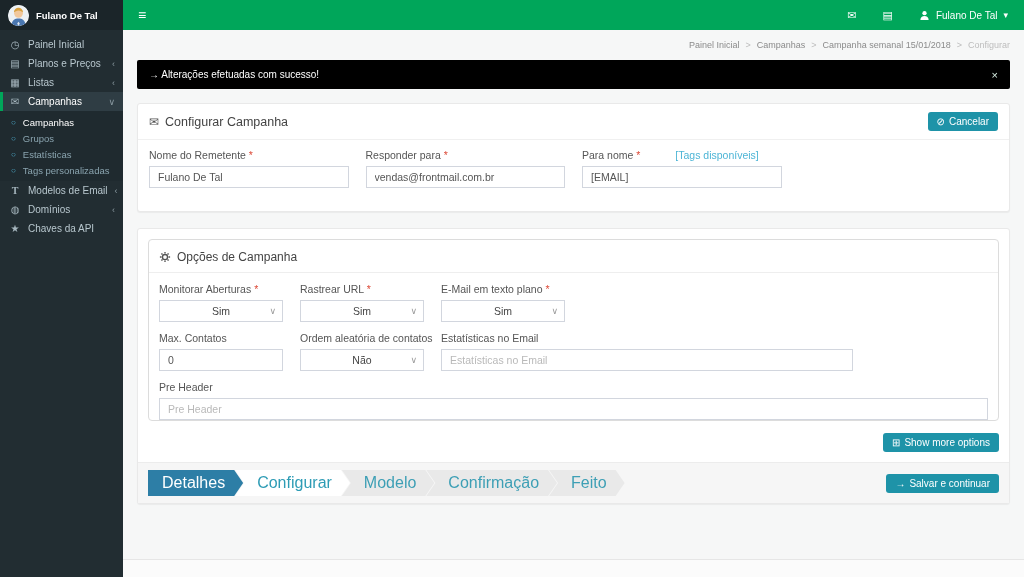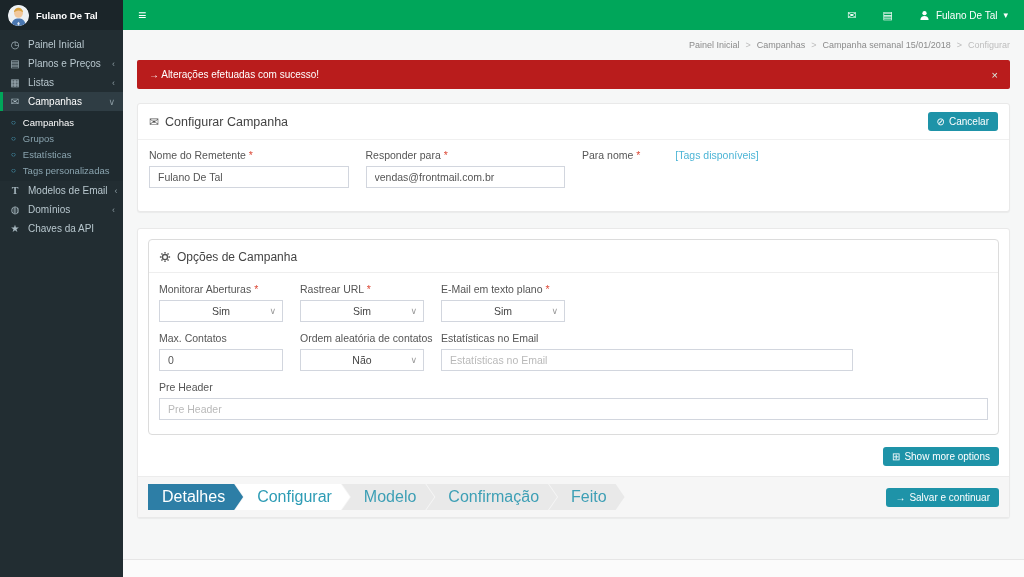--- a/index.html
+++ b/index.html
@@ -35,42 +35,42 @@
   .nav-ic { font-size:11px; cursor:pointer; }
   .nav-user { display:flex; align-items:center; gap:6px; font-size:10px; cursor:pointer; }
   .nav-user .caret { font-size:9px; }
   
   .content { flex:1; padding:0 14px; overflow:hidden; }
   .breadcrumb { height:30px; display:flex; justify-content:flex-end; align-items:center; gap:6px;
                 font-size:9px; color:#8b8b8b; }
   .breadcrumb .sep { color:#bcbcbc; }
   .breadcrumb .crumb { cursor:pointer; }
   .breadcrumb .last { color:#bdbdbd; cursor:default; }
-  .alert { background:#b91c1c; color:#fff; font-size:10px; height:29px; display:flex; align-items:center;
+  .alert { background:#000000; color:#fff; font-size:10px; height:29px; display:flex; align-items:center;
            padding:0 12px; border-radius:2px; margin-bottom:14px; }
   .alert .close { margin-left:auto; cursor:pointer; font-size:11px; color:#d9efe4; }
   .box { background:#fff; border:1px solid #e9e9e9; border-radius:3px; box-shadow:0 1px 1px rgba(0,0,0,.05); }
   .box1 { margin-bottom:16px; }
   .box1-head { display:flex; align-items:center; justify-content:space-between; padding:8px 11px; }
   .box-title { font-size:12.5px; color:#444; display:flex; align-items:center; gap:6px; }
   .box-title .ti { font-size:12px; color:#555; }
   .btn { background:#1e93a8; color:#fff; border:none; border-radius:3px; font-size:10px; padding:4px 9px;
          cursor:pointer; display:inline-flex; align-items:center; gap:4px; font-family:inherit; }
   .btn .bi { font-size:10px; }
   .box1-body { border-top:1px solid #f0f0f0; padding:9px 11px 14px; }
   .grid4 { display:grid; grid-template-columns:repeat(4,1fr); gap:17px; margin-bottom:9px; }
   .flabel { display:block; font-size:10.5px; color:#555; margin-bottom:5px; white-space:nowrap; }
   .req { color:#dd4b39; }
   .tlink { color:#4db5d6; cursor:pointer;margin-left:32px; }
   input.txt { width:100%; height:22px; border:1px solid #d2d6de; padding:0 8px; font-size:10.5px;
               color:#555; font-family:inherit; background:#fff; border-radius:0; }
   input.txt::placeholder { color:#b9b9b9; }
   
   .box2-inner { padding:10px 10px 0; }
-  .panel { border:1px solid #dcdcdc; border-radius:4px; background:#fff; padding-bottom:14px; }
+  .panel { border:1px solid #dcdcdc; border-radius:4px; background:#fff; padding-bottom:0; }
   .panel-head { padding:10px 10px 8px; font-size:12px; color:#444; display:flex; align-items:center; gap:6px;
                 border-bottom:1px solid #eee; margin-bottom:10px; }
   .opt-row { display:flex; gap:17px; padding:0 10px; margin-bottom:10px; }
   .opt { width:124px; }
   .opt.wide { width:412px; }
   .opt.full { flex:1; }
   .fselect { position:relative; height:22px; border:1px solid #d2d6de; background:#fff; font-size:10.5px;
              color:#444; display:flex; align-items:center; justify-content:center; cursor:pointer; }
   .fselect .caret { position:absolute; right:6px; color:#999; font-size:9px; }
   .more-row { display:flex; justify-content:flex-end; margin:12px 0 10px; }
@@ -217,20 +217,21 @@
             <label class="flabel">
               <span>Responder para</span> <span class="req">*</span>
             </label>
             <input class="txt" type="text" value="vendas@frontmail.com.br" style="">
           </div>
           <div>
             <label class="flabel">
               <span>Para nome</span> <span class="req">*</span>
               <span class="tlink">[Tags disponíveis]</span>
             </label>
+            <input class="txt" type="text" value="[EMAIL]" style="">
           </div>
         </div>
       </div>
     </div>
 
     <div class="box box2">
       <div class="box2-inner">
         <div class="panel">
           <div class="panel-head">
             <svg width="12" height="12" viewBox="0 0 16 16">

